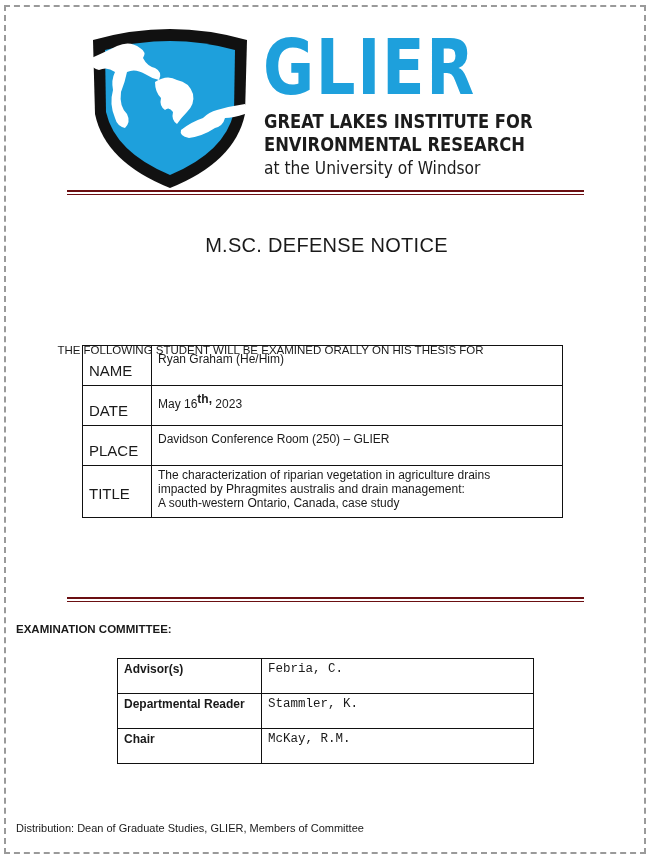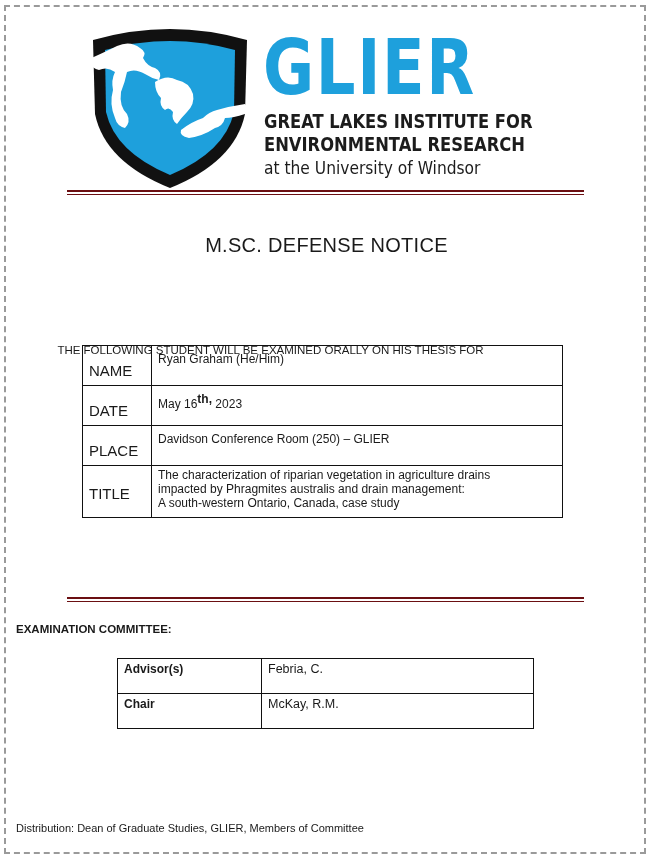--- a/index.html
+++ b/index.html
@@ -20,21 +20,21 @@
   table.info td { border:1.5px solid #111; padding:0 6px; vertical-align:middle; }
   table.info td.lbl { width:56px; font-size:15px; padding-top:10px; }
   table.info td.val { font-size:12px; vertical-align:top; padding-top:6px; }
   table.info tr { height:40px; }
   table.info tr.title-row td.val { padding-top:2px; line-height:14px; }
   sup { font-size:12px;font-weight:bold; }
   .committee-label { position:absolute; left:16px; top:623px; font-size:11.5px; color:#1a1a1a;font-weight:bold; }
   table.committee { position:absolute; left:117px; top:658px; width:417px; border-collapse:collapse; }
   table.committee td { border:1.2px solid #111; height:31px; vertical-align:top; padding:3px 6px 0 6px; }
   table.committee td.role { width:131px; font-weight:bold; font-size:12px; }
-  table.committee td.member { font-family:Liberation Sans, sans-serif; font-size:12.5px; }
+  table.committee td.member { font-family:Liberation Mono, monospace; font-size:12.5px; }
   .distribution { position:absolute; left:16px; top:822px; font-size:11px; color:#1a1a1a; }
 </style>
 </head>
 <body>
 
 <div class="page-border"></div>
 
 <div class="logo">
   <svg width="170" height="168" viewBox="0 0 170 168">
     <path d="M8 18 Q85 -4 162 18 L160 92 Q150 140 85 166 Q20 140 10 92 Z" fill="#111"></path>
@@ -86,19 +86,23 @@
 
 <div class="committee-label">EXAMINATION COMMITTEE:</div>
 
 <table class="committee">
   <tbody>
       <tr>
     <td class="role">Advisor(s)</td>
     <td class="member">Febria, C.</td>
   </tr>
   <tr>
+    <td class="role">Departmental Reader</td>
+    <td class="member">Stammler, K.</td>
+  </tr>
+  <tr>
     <td class="role">Chair</td>
     <td class="member">McKay, R.M.</td>
   </tr>
 </tbody>
   </table>
 
 <div class="distribution">Distribution: Dean of Graduate Studies, GLIER, Members of Committee</div>
 
 </body></html>

